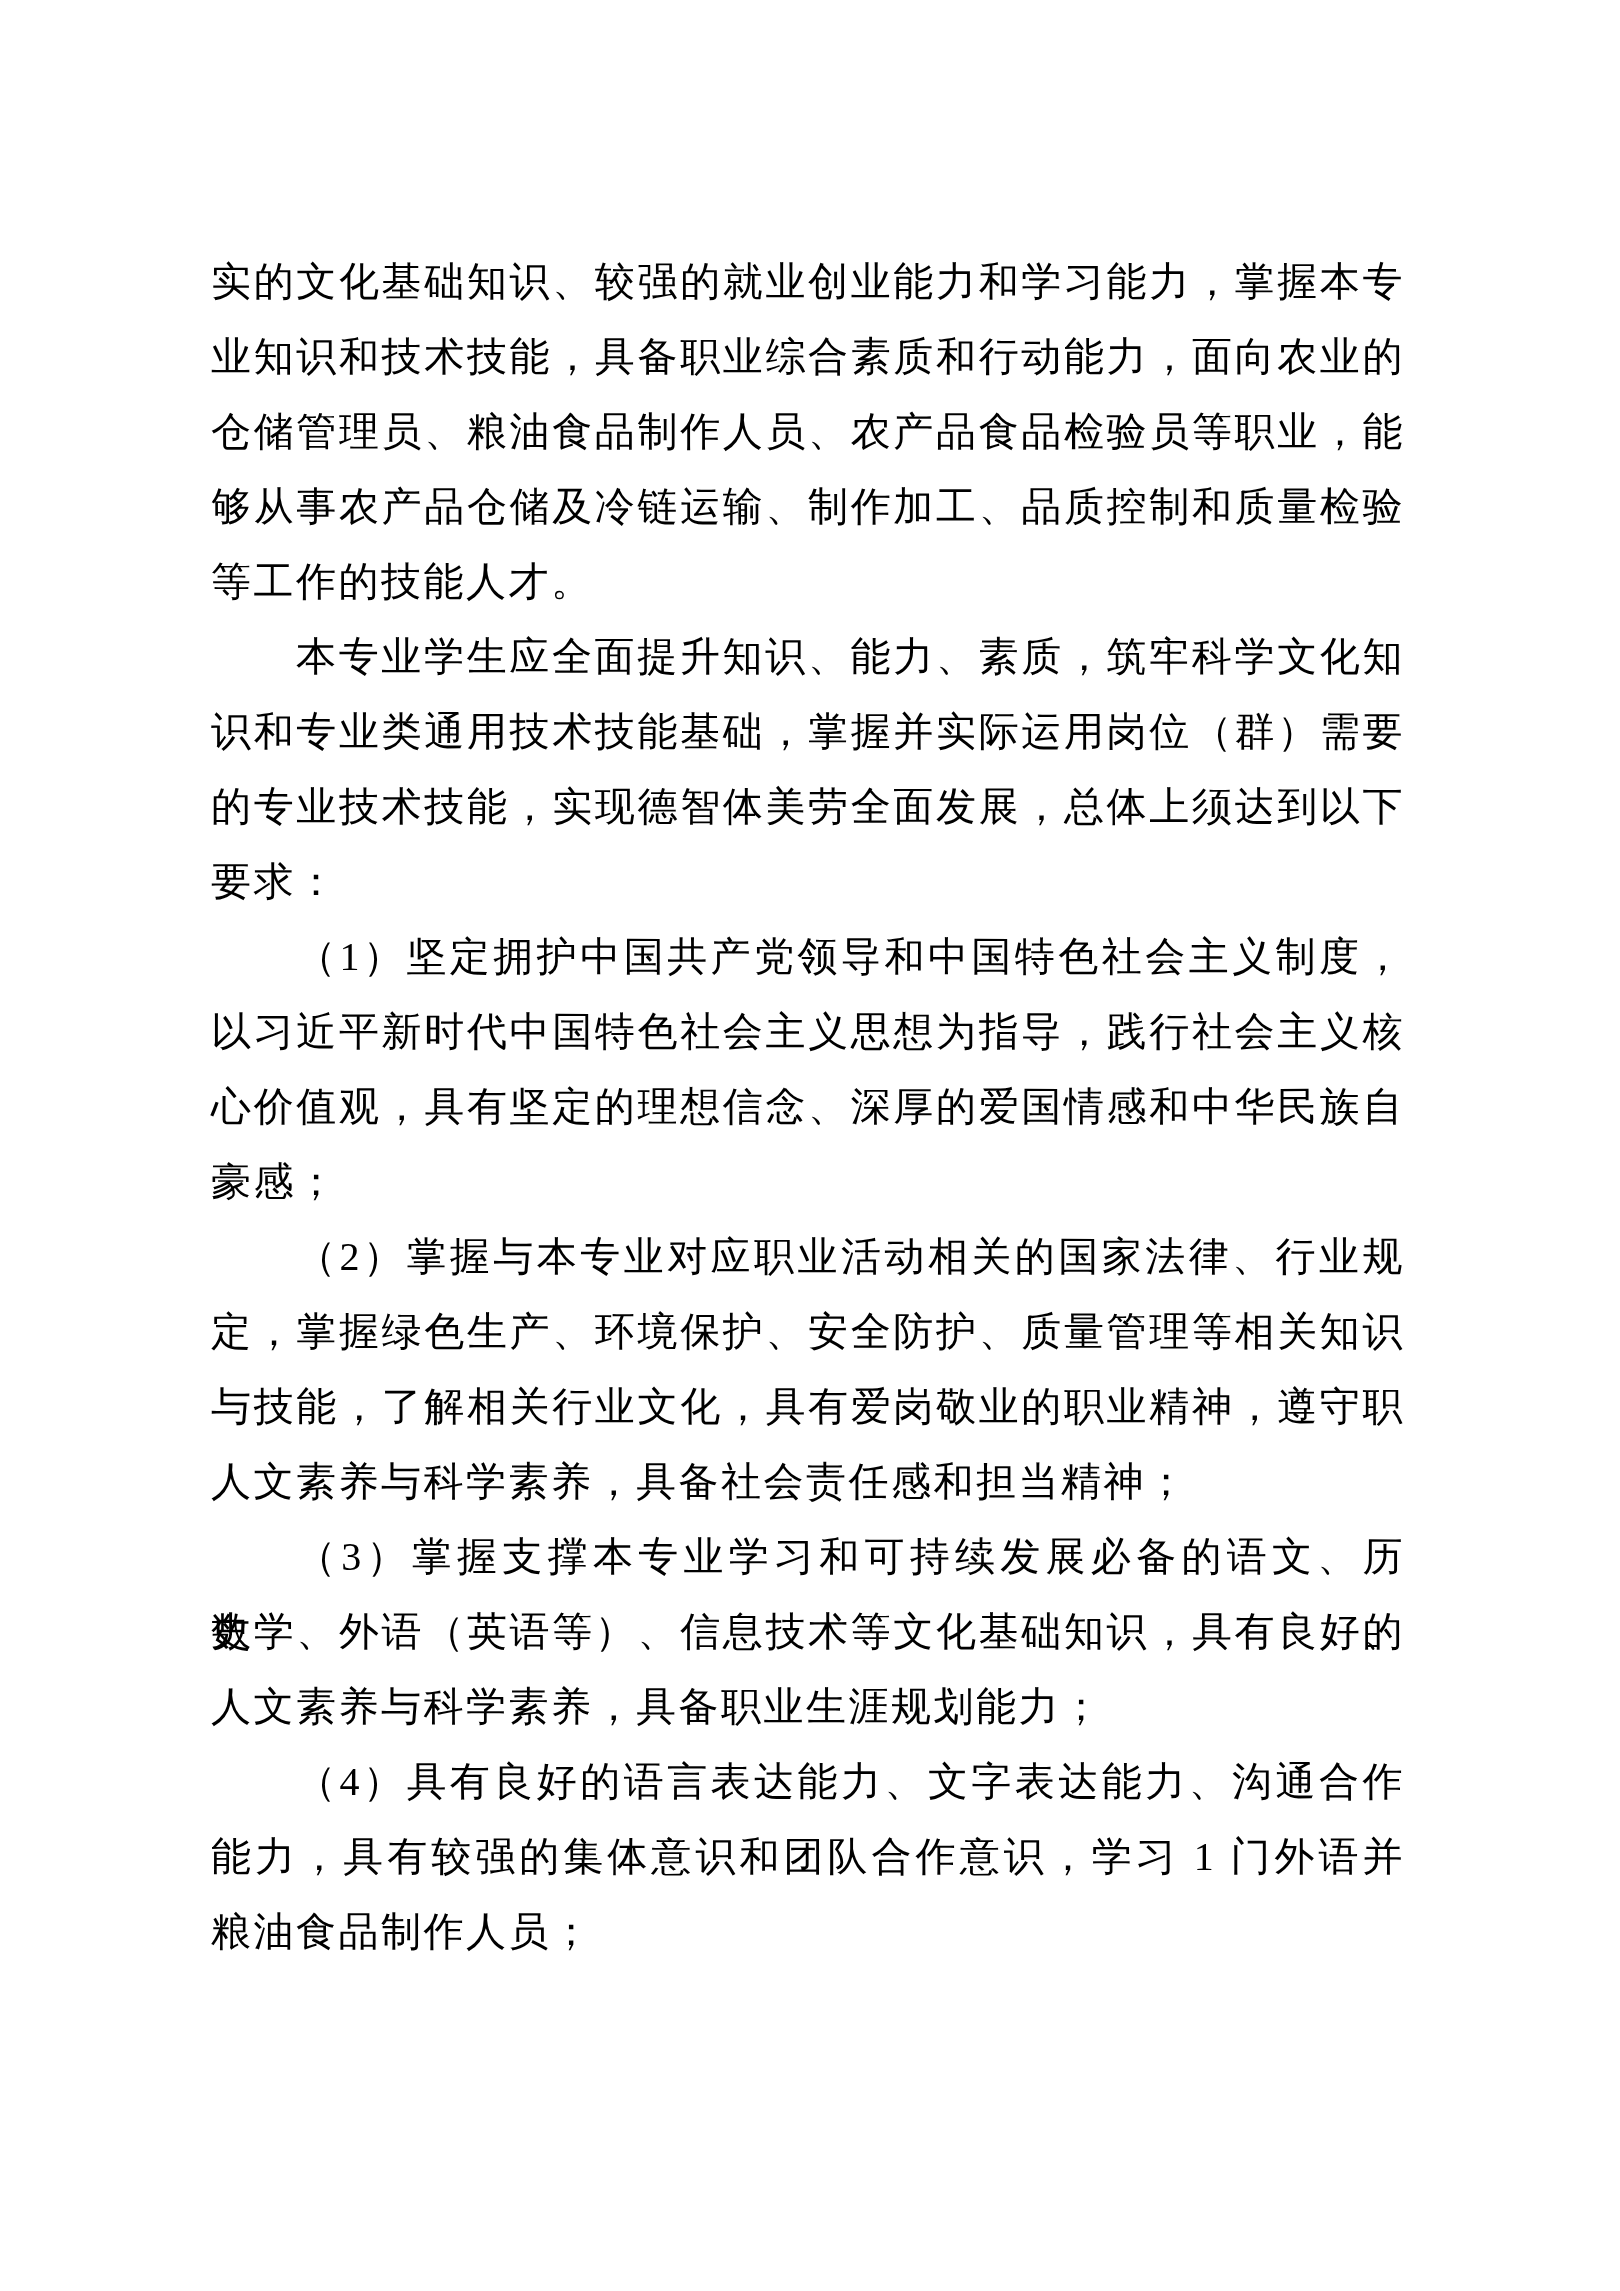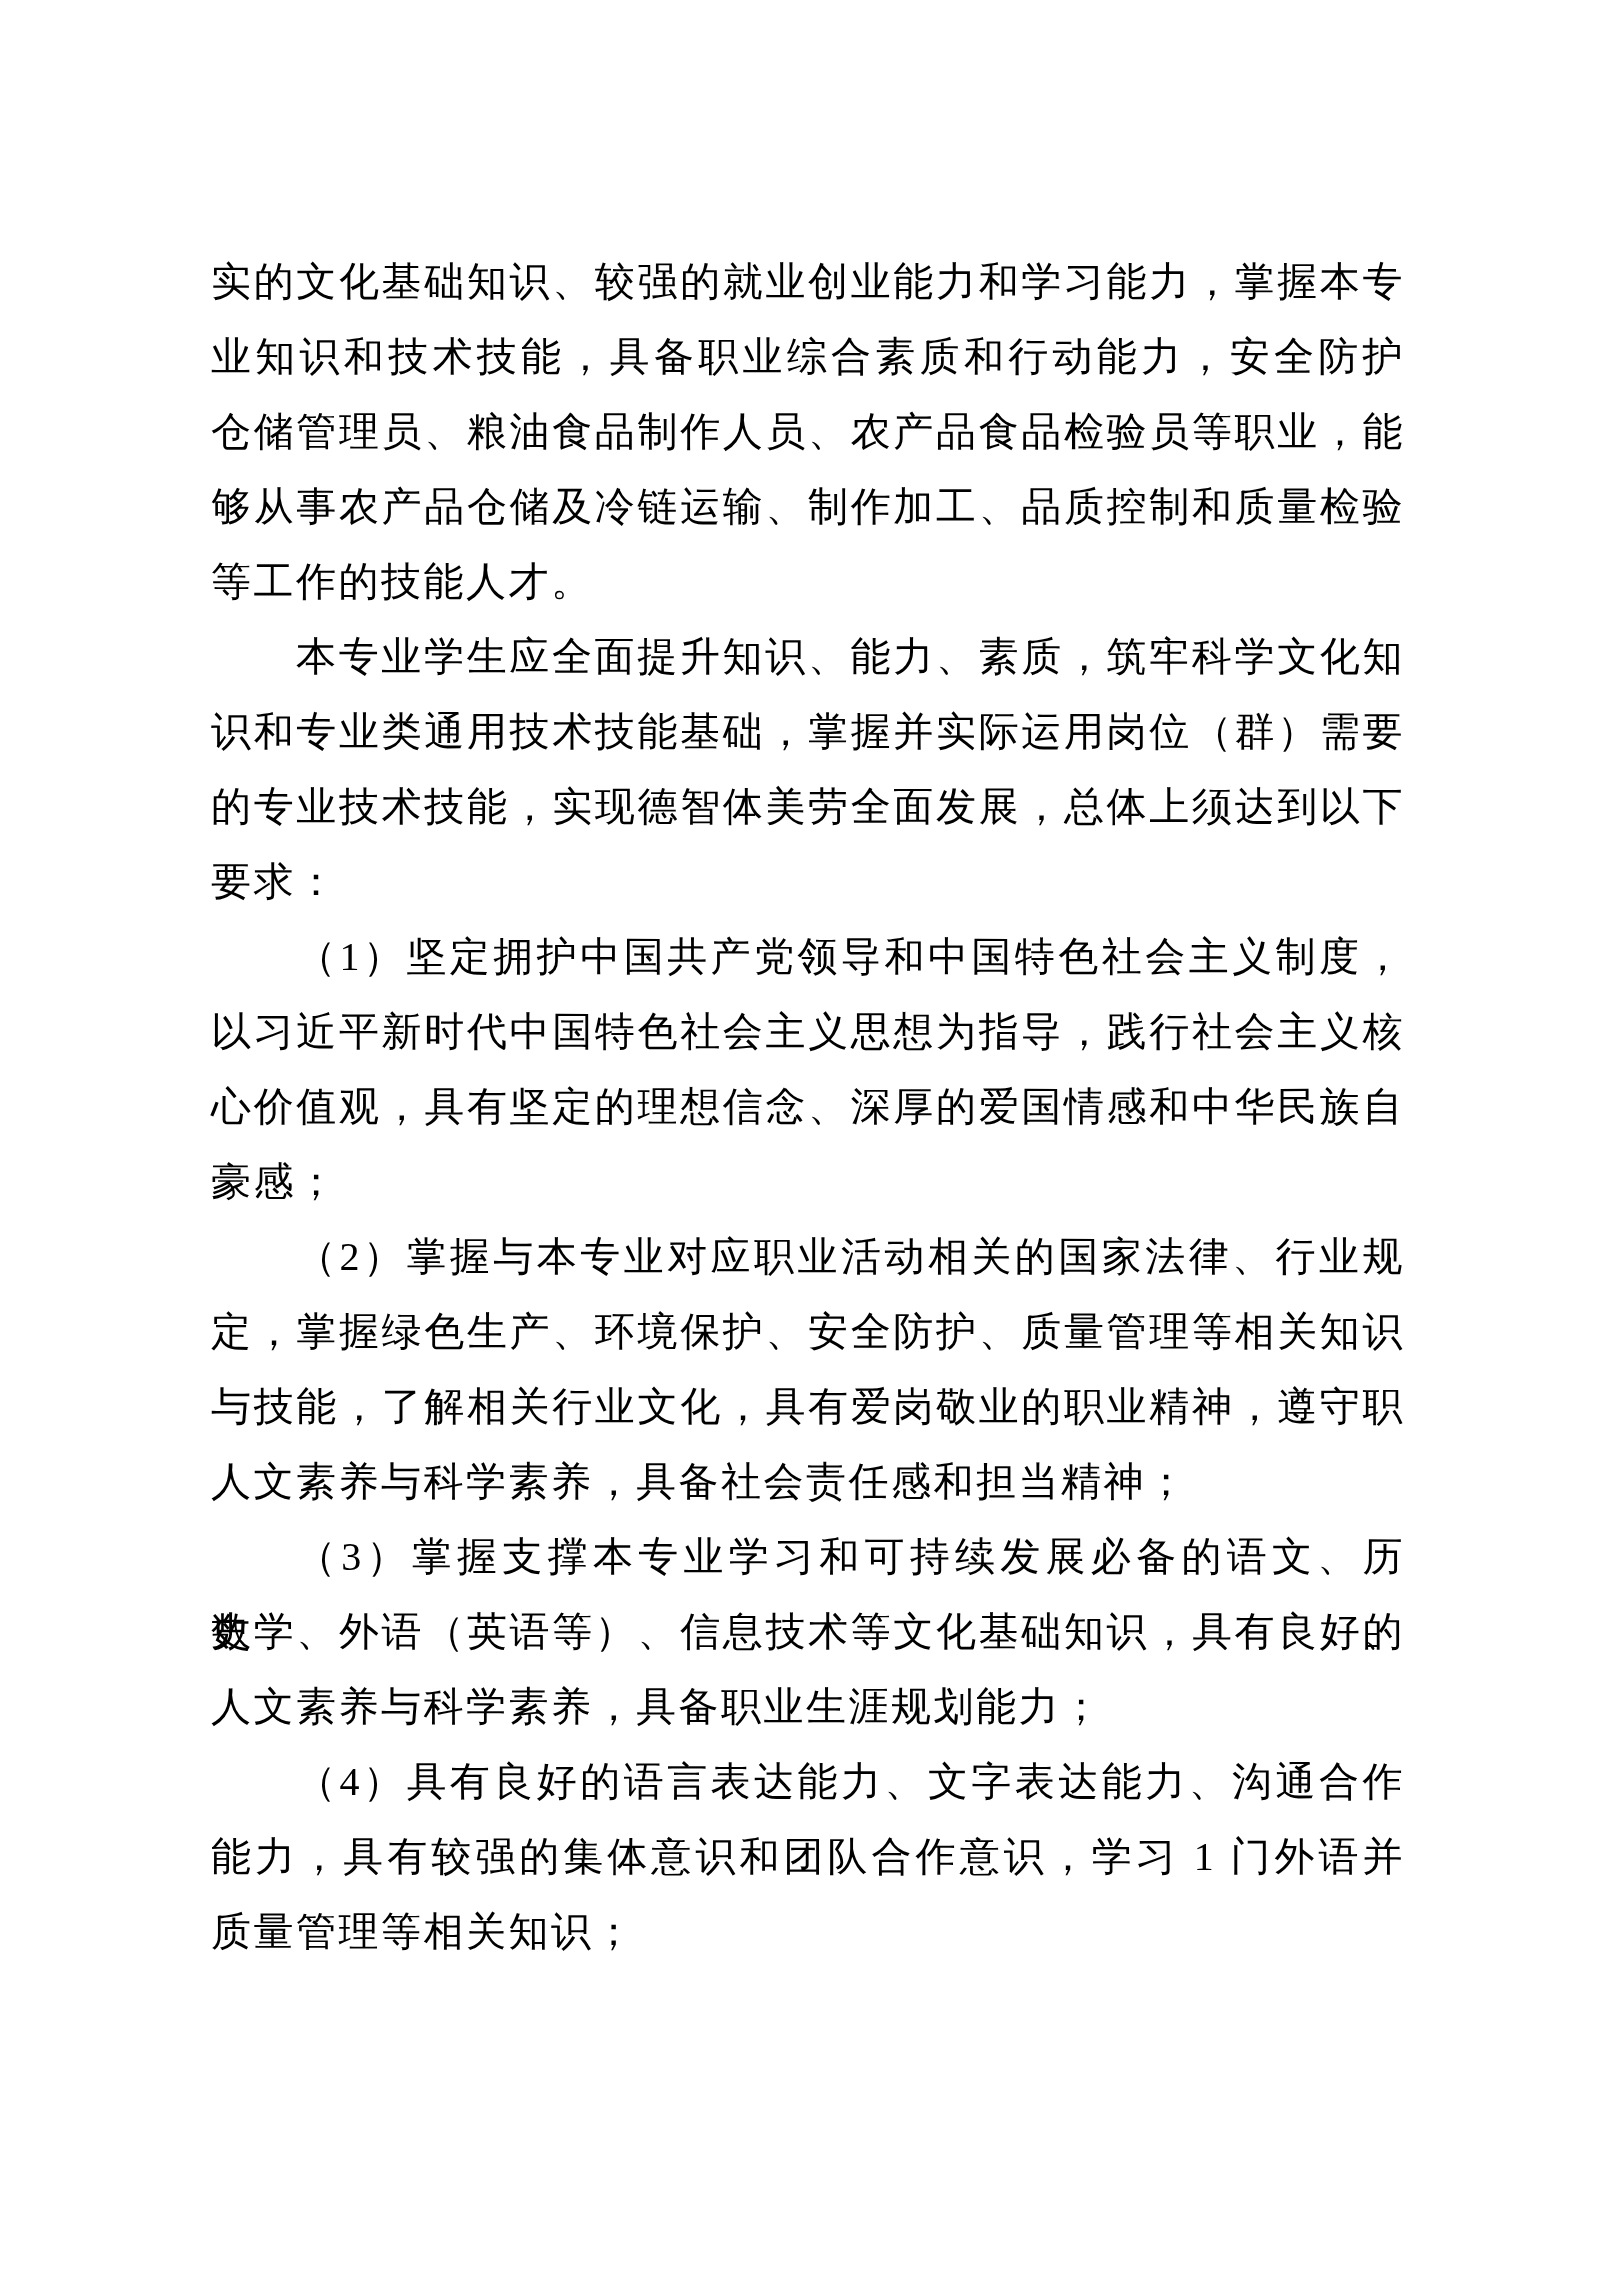--- a/index.html
+++ b/index.html
@@ -42,37 +42,37 @@
   .kai {
     font-weight: normal;
   }
 </style>
 </head>
 <body>
 
 <div class="page">
   <div class="content">
     <div class="line j">实的文化基础知识、较强的就业创业能力和学习能力，掌握本专</div>
-    <div class="line j">业知识和技术技能，具备职业综合素质和行动能力，安全防护</div>
+    <div class="line j">业知识和技术技能，具备职业综合素质和行动能力，面向农业的</div>
     <div class="line j">仓储管理员、粮油食品制作人员、农产品食品检验员等职业，能</div>
     <div class="line j">够从事农产品仓储及冷链运输、制作加工、品质控制和质量检验</div>
     <div class="line">等工作的技能人才。</div>
     <div class="line in j">本专业学生应全面提升知识、能力、素质，筑牢科学文化知</div>
     <div class="line j">识和专业类通用技术技能基础，掌握并实际运用岗位（群）需要</div>
     <div class="line j">的专业技术技能，实现德智体美劳全面发展，总体上须达到以下</div>
     <div class="line">要求：</div>
     <div class="line in j">（1）坚定拥护中国共产党领导和中国特色社会主义制度，</div>
     <div class="line j">以习近平新时代中国特色社会主义思想为指导，践行社会主义核</div>
     <div class="line j">心价值观，具有坚定的理想信念、深厚的爱国情感和中华民族自</div>
     <div class="line">豪感；</div>
     <div class="line in j">（2）掌握与本专业对应职业活动相关的国家法律、行业规</div>
     <div class="line j">定，掌握绿色生产、环境保护、安全防护、质量管理等相关知识</div>
     <div class="line j">与技能，了解相关行业文化，具有爱岗敬业的职业精神，遵守职</div>
     <div class="line">人文素养与科学素养，具备社会责任感和担当精神；</div>
     <div class="line in j">（3）掌握支撑本专业学习和可持续发展必备的语文、历史、</div>
     <div class="line j">数学、外语（英语等）、信息技术等文化基础知识，具有良好的</div>
     <div class="line">人文素养与科学素养，具备职业生涯规划能力；</div>
     <div class="line in j">（4）具有良好的语言表达能力、文字表达能力、沟通合作</div>
     <div class="line j">能力，具有较强的集体意识和团队合作意识，学习 1 门外语并</div>
-    <div class="line">质量管理等相关知识；</div>
+    <div class="line">粮油食品制作人员；</div>
   </div>
 </div>
 
 
 </body></html>

